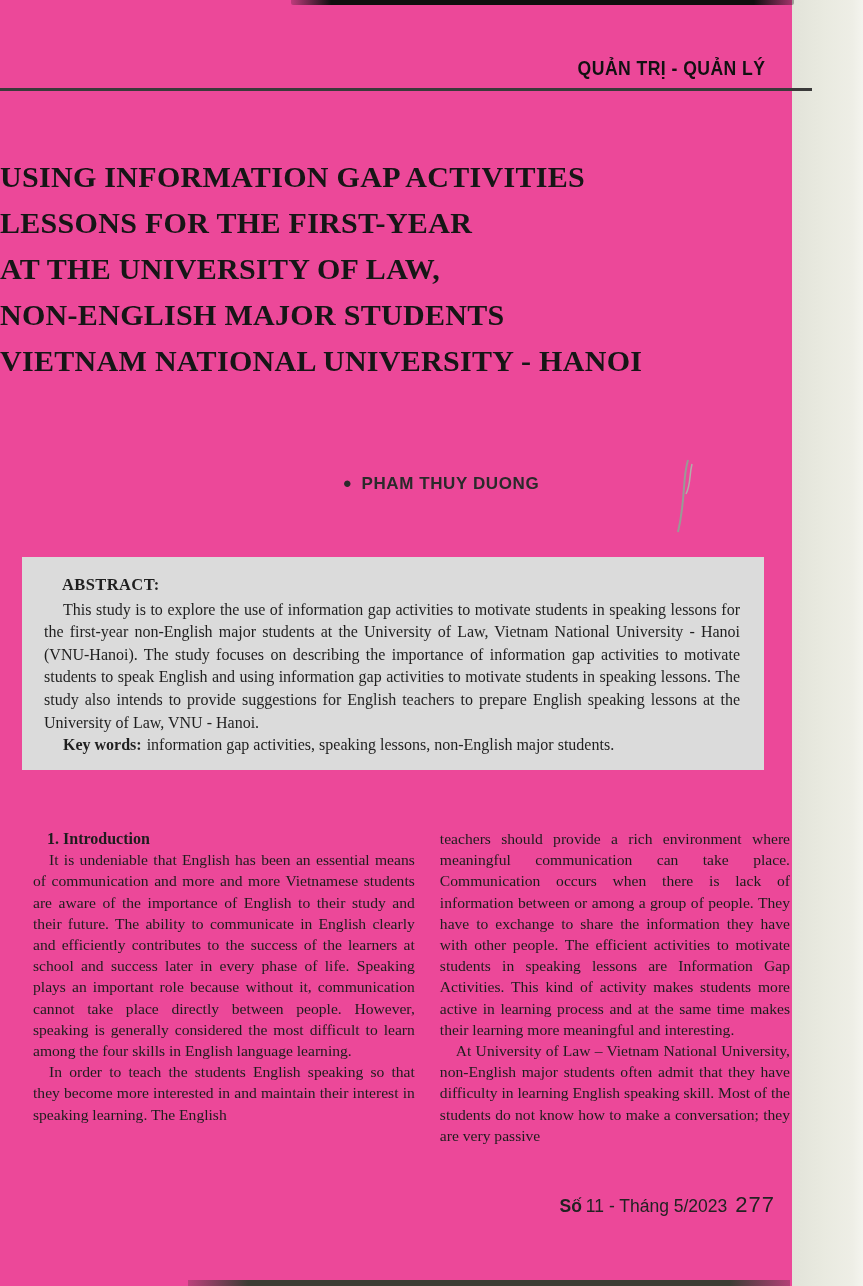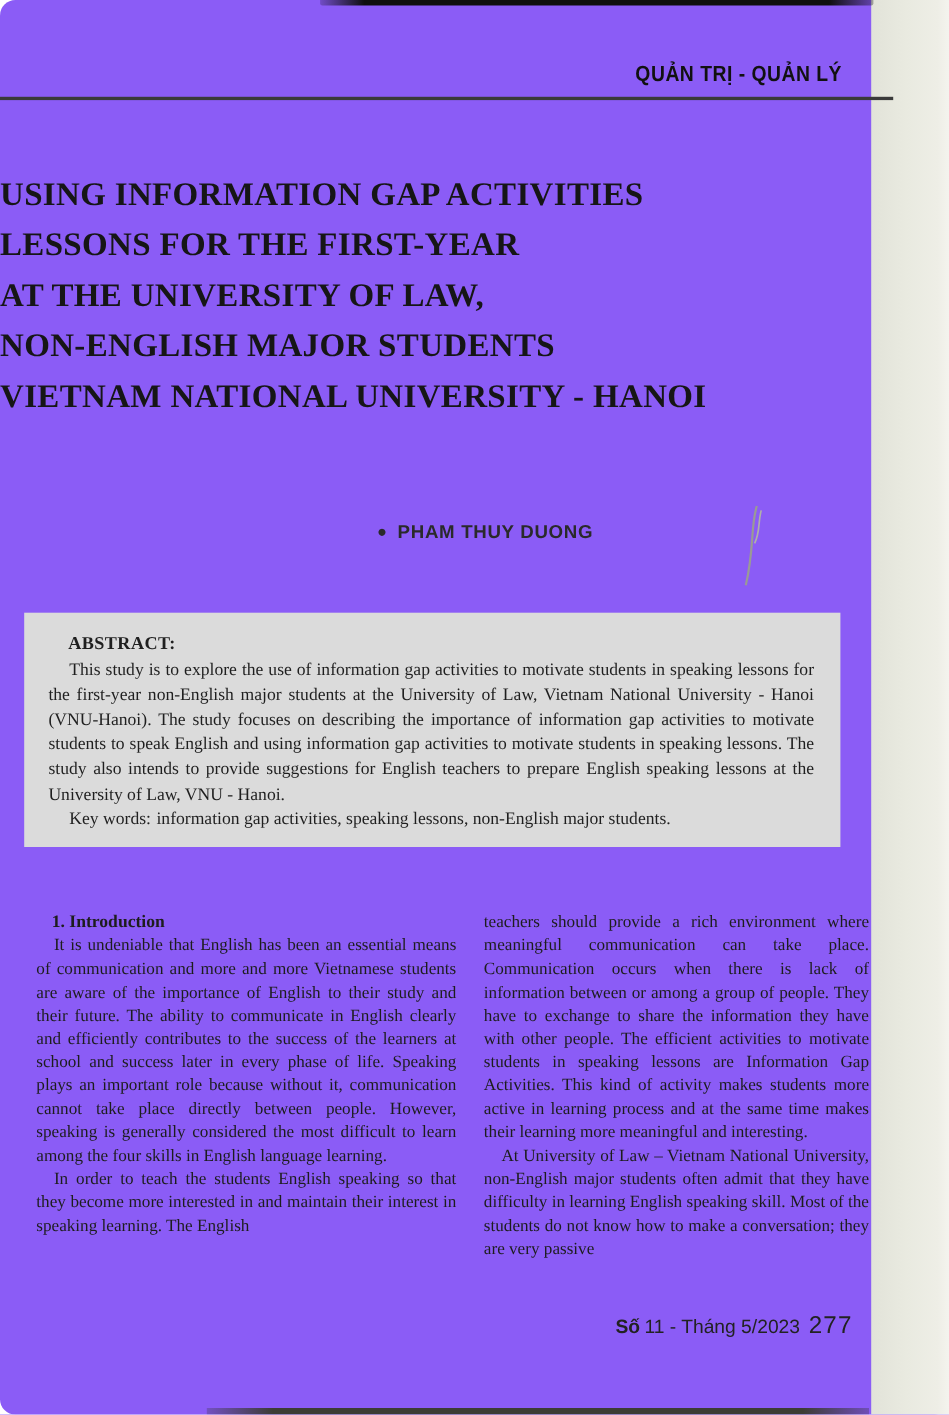--- a/index.html
+++ b/index.html
@@ -4,21 +4,21 @@
 <style>
   html,body{margin:0;padding:0;}
   body{
     width:863px;height:1286px;
     background:#ffffff;
     font-family:"Liberation Serif", serif;
     color:#1c1c1c;
     position:relative;
     overflow:hidden;
   }
-  .page{position:absolute;inset:0;background:#8b5cf6;border-radius:14px;}
+  .page{position:absolute;inset:0;background:#ec4899;}
 
   
   .edge-strip{
     position:absolute;top:0;bottom:0;left:792px;width:71px;
     background:linear-gradient(to right,#e2e3d9 0%,#e9eae0 45%,#eeeee6 85%,#f4f4ee 100%);
   }
   .topbar{
     position:absolute;top:0;left:291px;width:503px;height:5px;
     background:linear-gradient(to right,rgba(10,10,10,.2),#0f0f0f 8%,#0f0f0f 92%,rgba(10,10,10,.3));
     border-radius:0 0 2px 2px;
@@ -60,21 +60,21 @@
   
   .abstract-box{
     position:absolute;top:557px;left:22px;width:742px;height:213px;
     background:#dbdbdb;box-sizing:border-box;
     padding:17px 24px 0 22px;
     font-size:16px;line-height:22.6px;color:#1f1f1f;
   }
   .abstract-heading{font-weight:bold;font-size:16.5px;margin:0 0 2px 18px;letter-spacing:.4px;}
   .abstract-body{margin:0;text-align:justify;text-indent:19px;}
   .abstract-keywords{margin:0;text-align:justify;text-indent:19px;}
-  .kw-label{font-weight:normal;margin-right:5px;}
+  .kw-label{font-weight:bold;margin-right:5px;}
 
   
   .columns{
     position:absolute;top:828px;left:33px;width:757px;
     display:flex;gap:25px;
     font-size:15.6px;line-height:21.2px;color:#1d1d1d;
   }
   .col{text-align:justify;}
   .col-left{width:386px;}
   .col-right{width:354px;}

